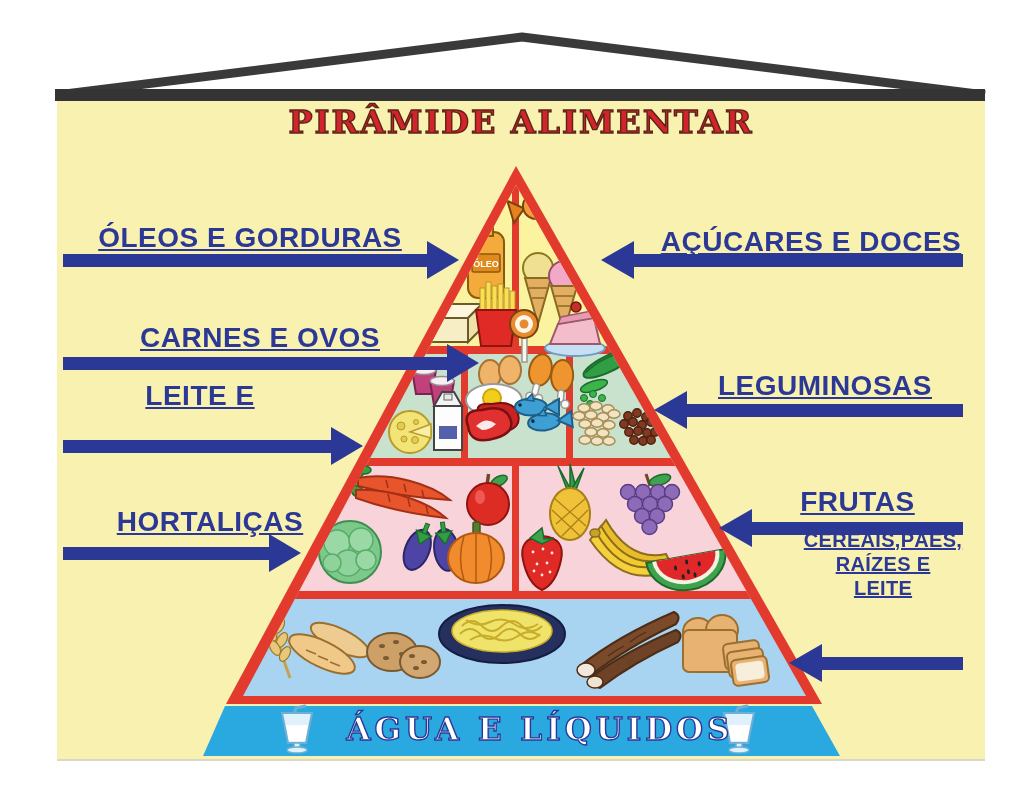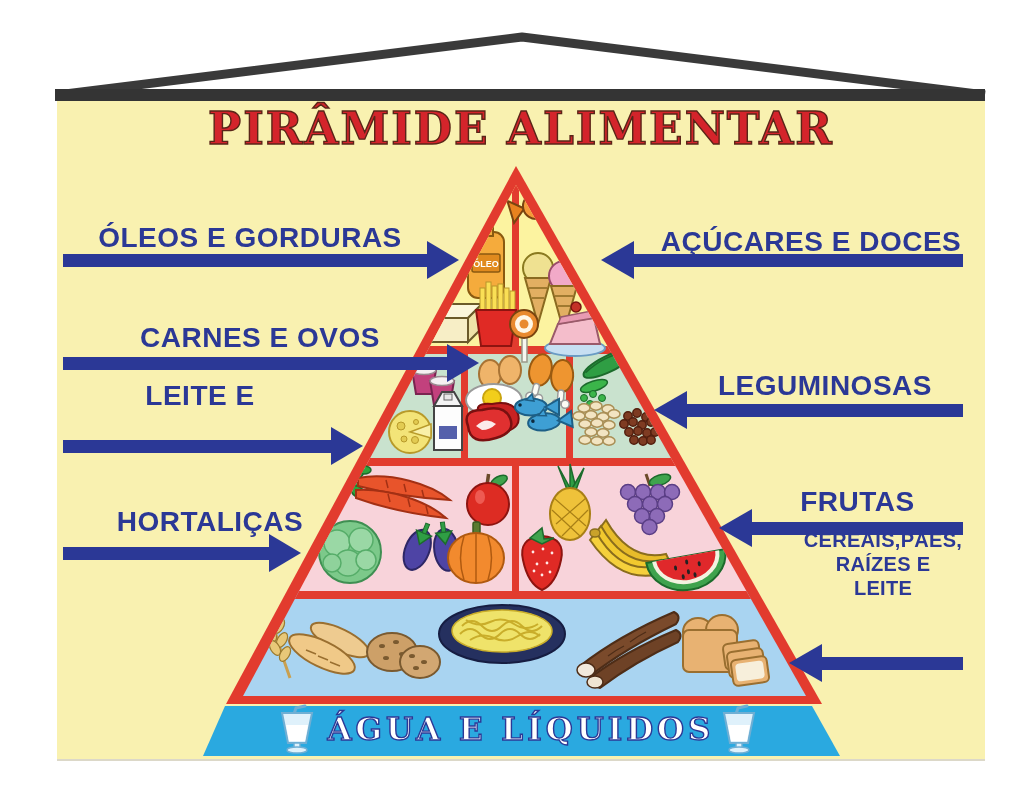--- a/index.html
+++ b/index.html
@@ -3,29 +3,29 @@
 <meta charset="utf-8">
 <style>
   html,body{margin:0;padding:0;}
   body{width:1024px;height:809px;background:#ffffff;position:relative;
        font-family:"Liberation Sans",sans-serif;overflow:hidden;}
   .poster{position:absolute;left:57px;top:99px;width:928px;height:660px;
           background:#F9F1B0;border-bottom:2px solid #DCD8C8;}
   svg.overlay{position:absolute;left:0;top:0;}
   .title{position:absolute;left:57px;top:103px;width:928px;text-align:center;
          font-family:"DejaVu Serif","Liberation Serif",serif;font-weight:bold;
-         font-size:44px;color:#D4242B;letter-spacing:2px;
+         font-size:32px;color:#D4242B;letter-spacing:2px;
          -webkit-text-stroke:1.4px #5A2518;}
   .lbl{position:absolute;color:#2B3896;font-weight:bold;text-align:center;
        font-size:28px;line-height:1.02;letter-spacing:0.5px;white-space:nowrap;}
-  .lbl span{display:block;}
+  .lbl span{display:block;text-decoration:underline;}
   .lbl.small{font-size:20px;line-height:24px;letter-spacing:0.3px;}
   .water-label{position:absolute;left:57px;top:711px;width:928px;text-align:center;
          font-family:"DejaVu Serif","Liberation Serif",serif;font-weight:bold;
-         font-size:31px;color:#ffffff;letter-spacing:4px;
+         font-size:31px;color:#ffffff;letter-spacing:4px;padding-left:19px;
          -webkit-text-stroke:1.4px #2B3896;}
 </style>
 </head>
 <body>
 
 <div class="poster"></div>
 
 <svg class="overlay" width="1024" height="809" viewBox="0 0 1024 809">
   <defs>
     <clipPath id="pyrClip">

